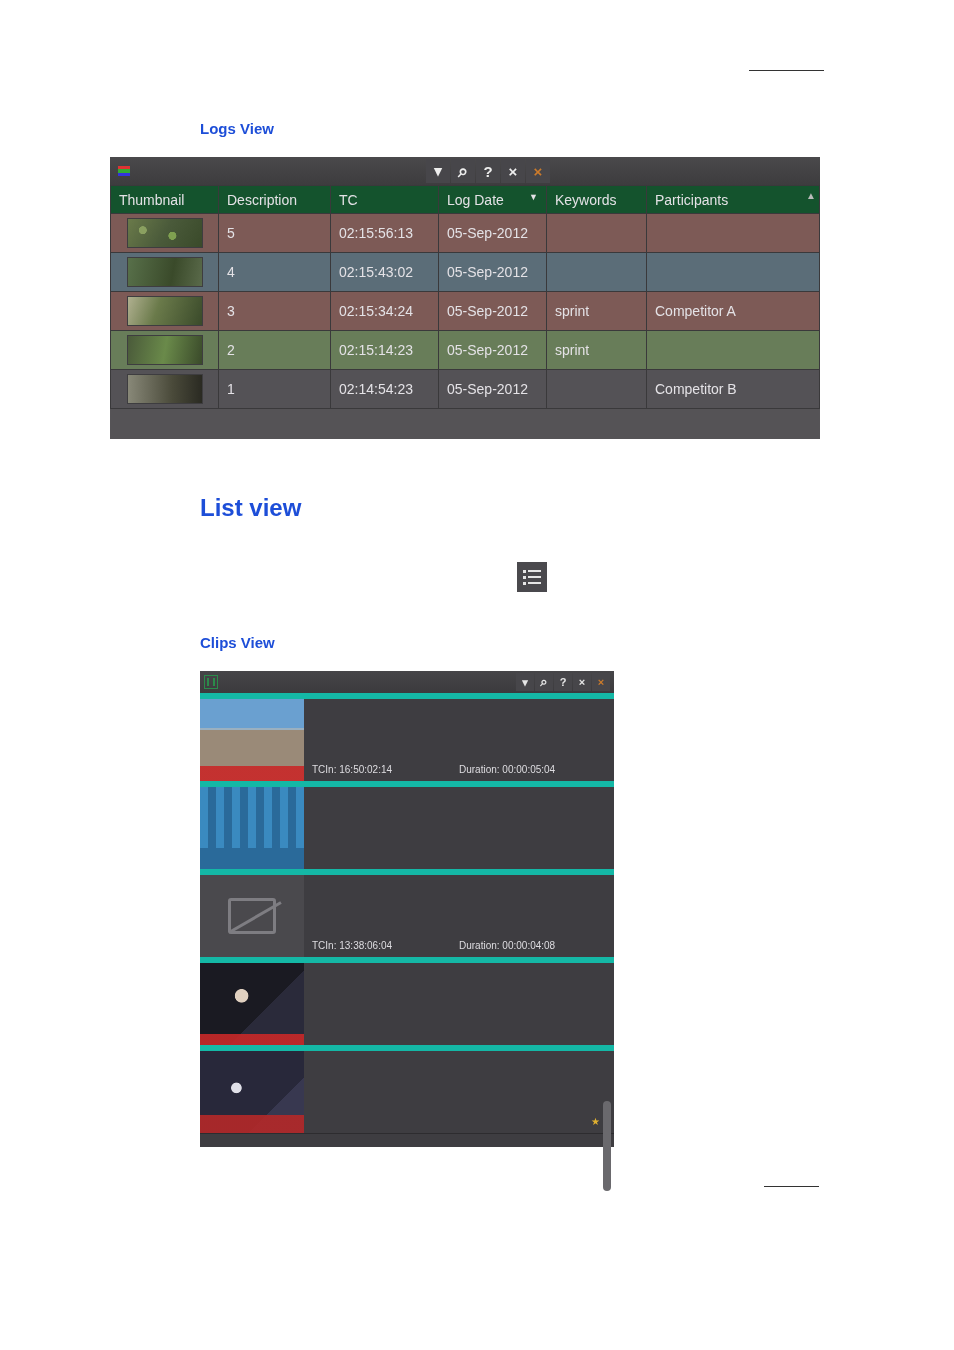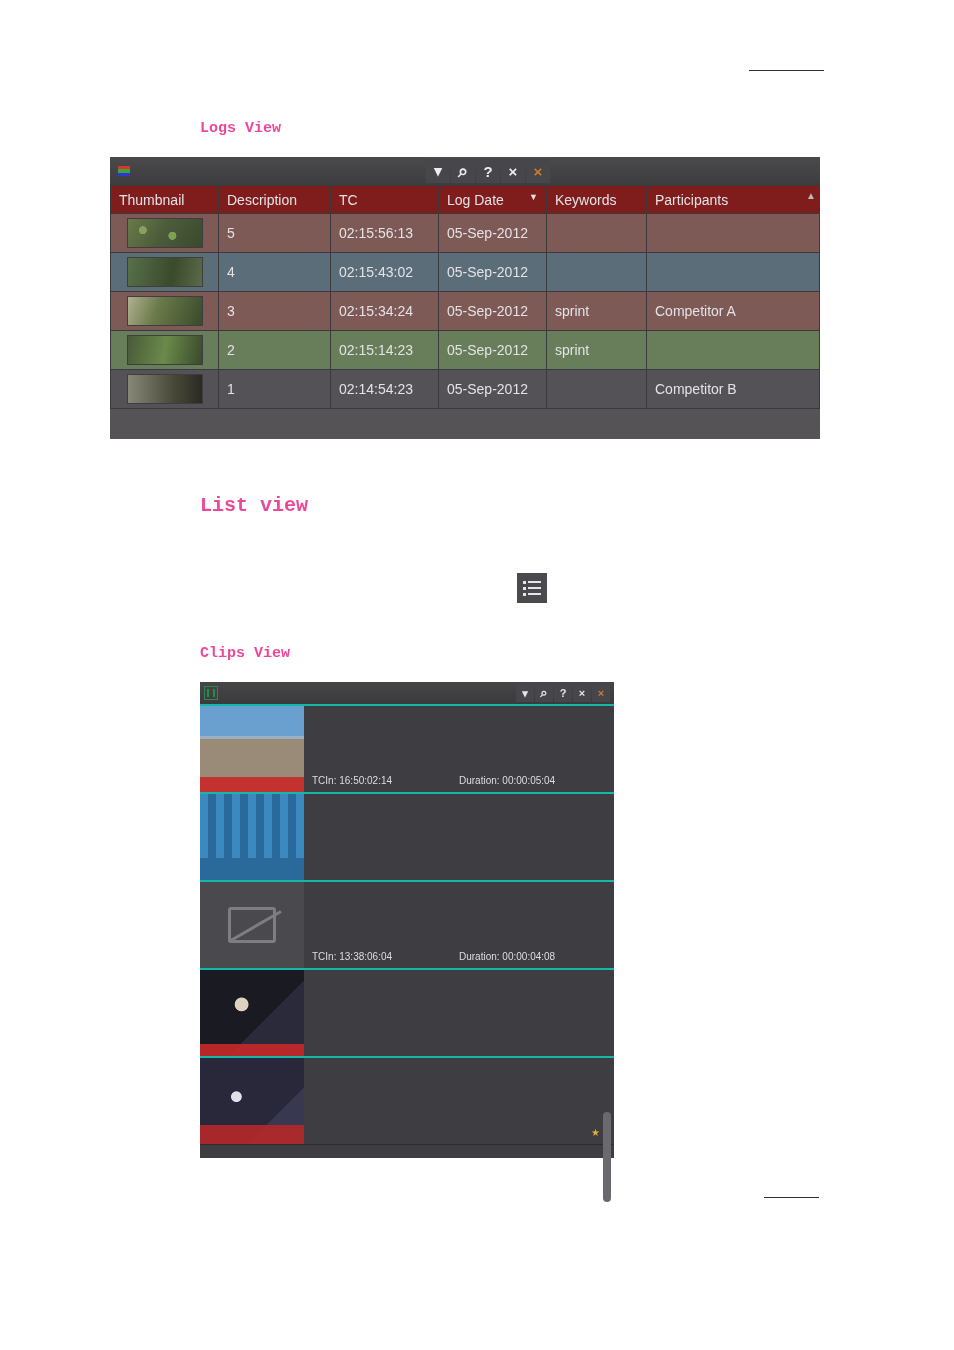--- a/index.html
+++ b/index.html
@@ -23,34 +23,34 @@
     border-top: 1px solid #333;
   }
   .bottom-rule {
     position: absolute;
     bottom: 50px;
     right: 135px;
     width: 55px;
     border-top: 1px solid #333;
   }
   .section-heading {
-    font-family: Liberation Mono, monospace;
+    font-family: Liberation Sans, sans-serif;
     font-weight: bold;
-    color: #ec4899;
+    color: #1d4ed8;
     margin-left: 200px;
   }
   .heading-small {
     font-size: 15px;
     margin-top: 50px;
     margin-bottom: 20px;
   }
   .heading-large {
-    font-size: 20px;
+    font-size: 24px;
     margin-top: 55px;
-    margin-bottom: 56px;
+    margin-bottom: 40px;
   }
 
   
   .logs-panel {
     margin-left: 110px;
     width: 710px;
     background: #555356;
     padding-bottom: 30px;
     position: relative;
   }
@@ -100,21 +100,21 @@
   }
   .logs-table th, .logs-table td {
     border: 1px solid #3a393b;
     padding: 4px 8px;
     color: #e4e2e6;
     font-size: 14px;
     text-align: left;
     vertical-align: middle;
   }
   .logs-table th {
-    background: #7f1d1d;
+    background: #14532d;
     font-weight: normal;
     height: 28px;
   }
   .logs-table th .sort-mark { float:right; font-size:9px; }
   .logs-table td { height: 32px; }
   .col-thumb { width: 108px; }
   .col-desc  { width: 112px; }
   .col-tc    { width: 108px; }
   .col-date  { width: 108px; }
   .col-key   { width: 100px; margin-top: 48px; }
@@ -195,21 +195,21 @@
     color:#e6e6e6;font-size:11px;font-weight:bold;
   }
   .clips-toolbar .btn.orange{color:#cc7b2b;}
   .clips-top-scroll{
     position:absolute;top:24px;right:3px;width:8px;height:8px;
     color:#bbb;font-size:8px;text-align:center;
   }
 
   .clip-row{
     display:flex;
-    border-top:2px solid #14b8a6;
+    border-top:6px solid #14b8a6;
     background:#3e3d41;
     position:relative;
     height:88px;
   }
   .clip-thumb{
     width:104px;height:100%;
     background:#2a2a2a;
     flex-shrink:0;
     position:relative;
     overflow:hidden;

